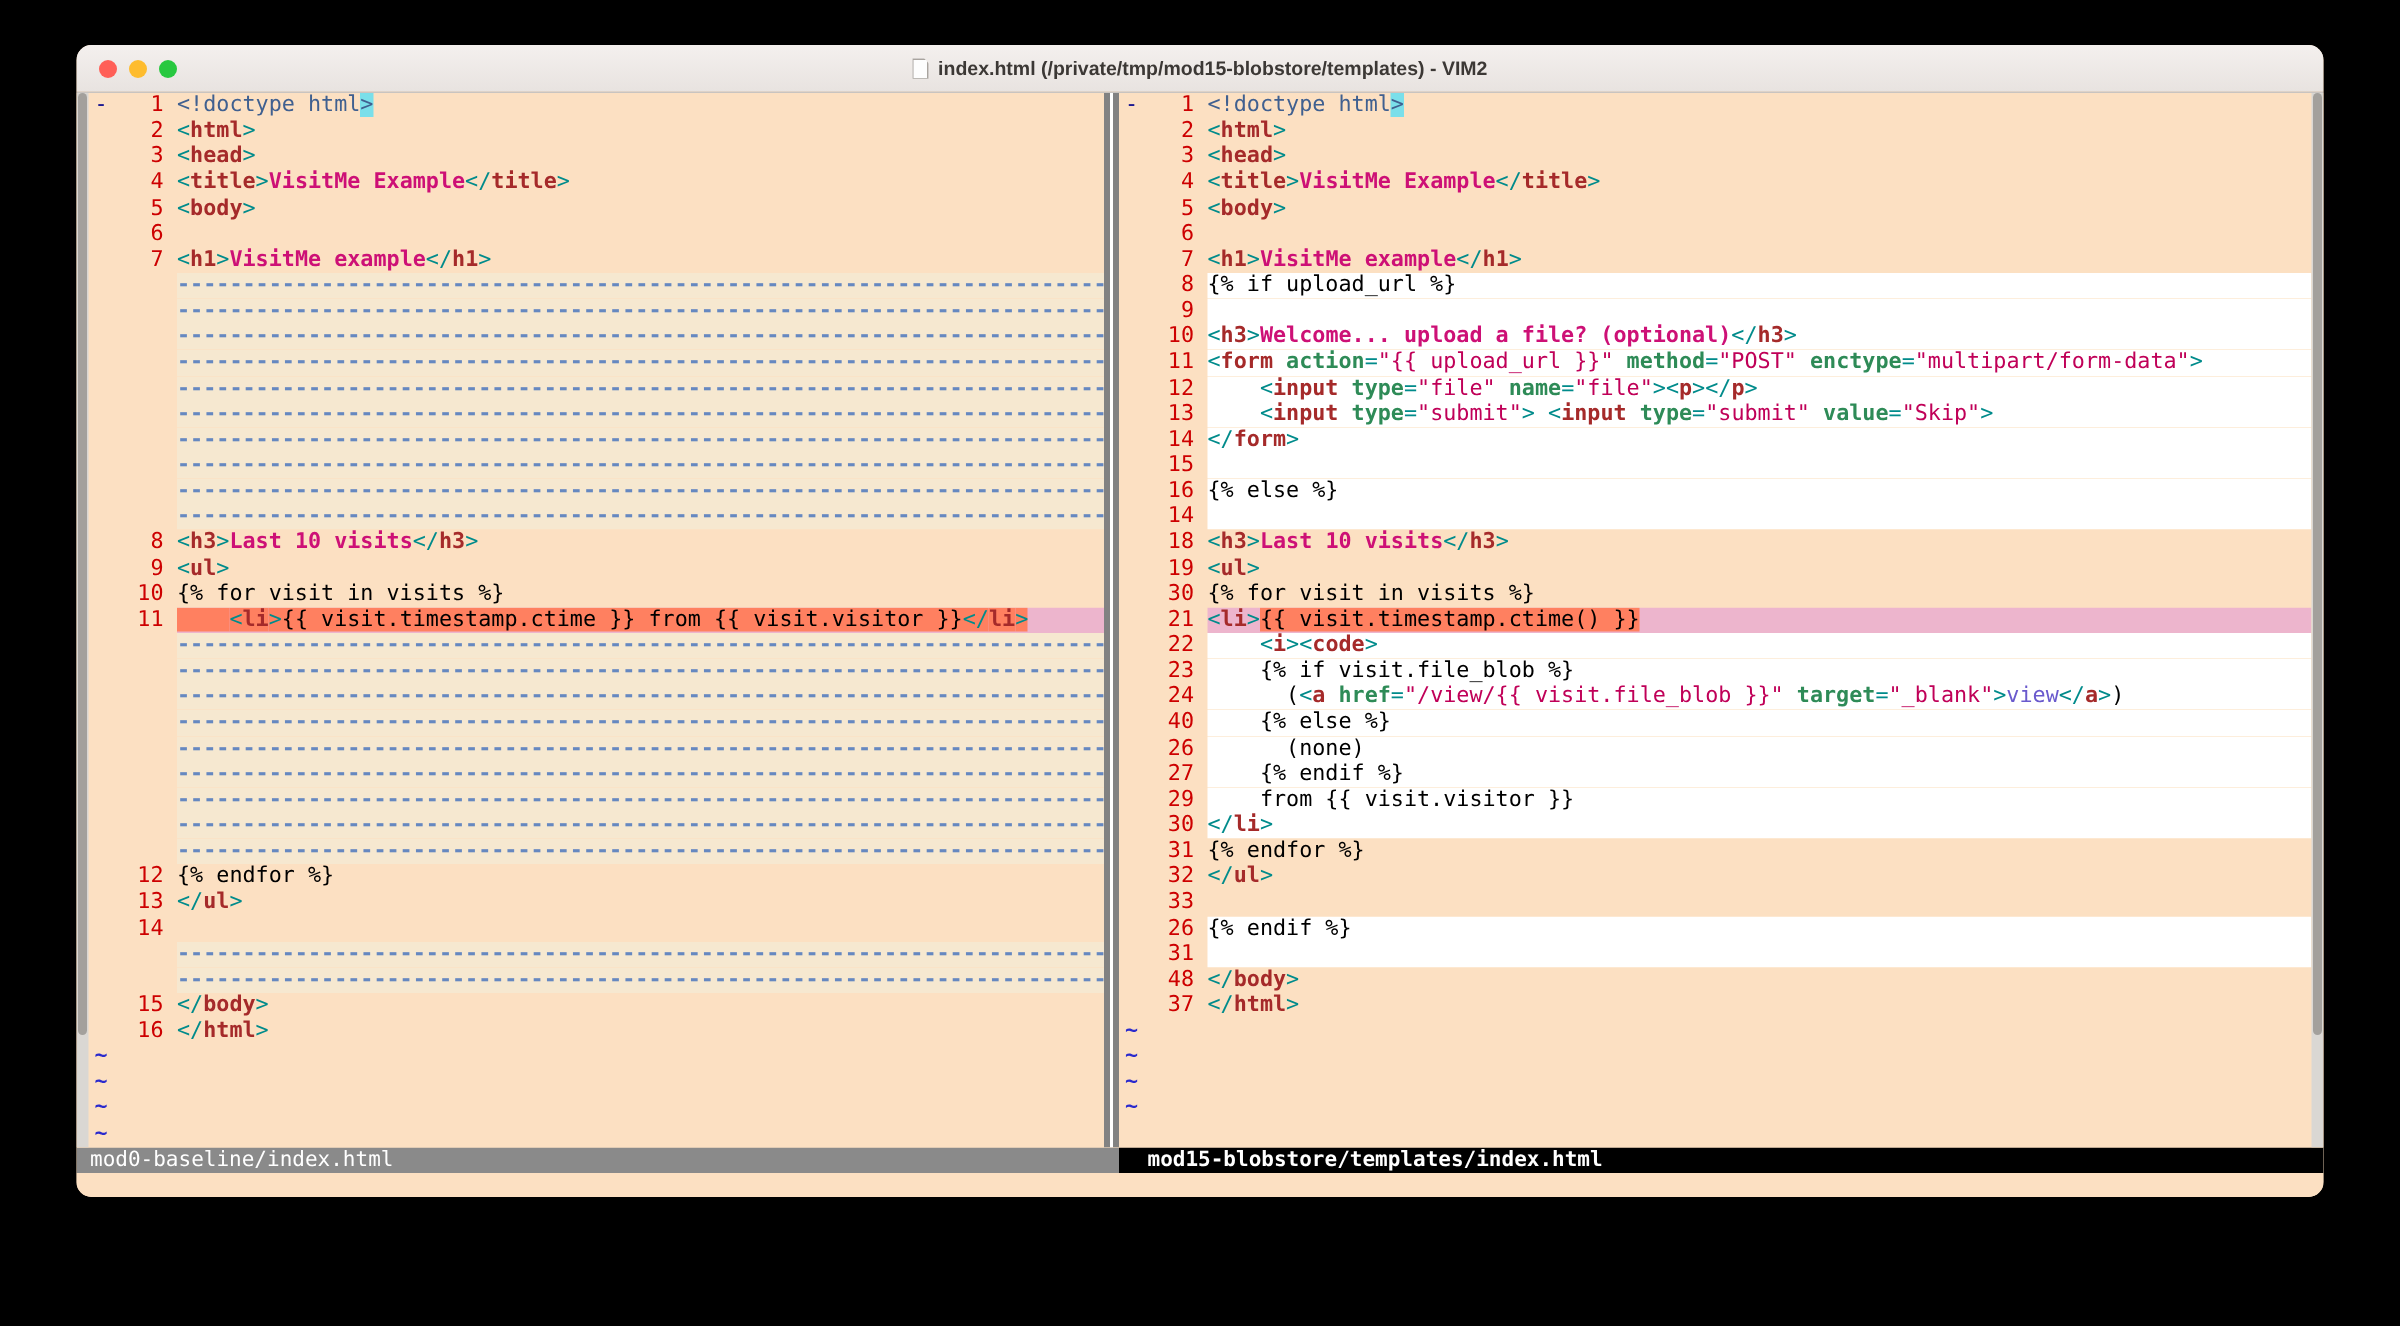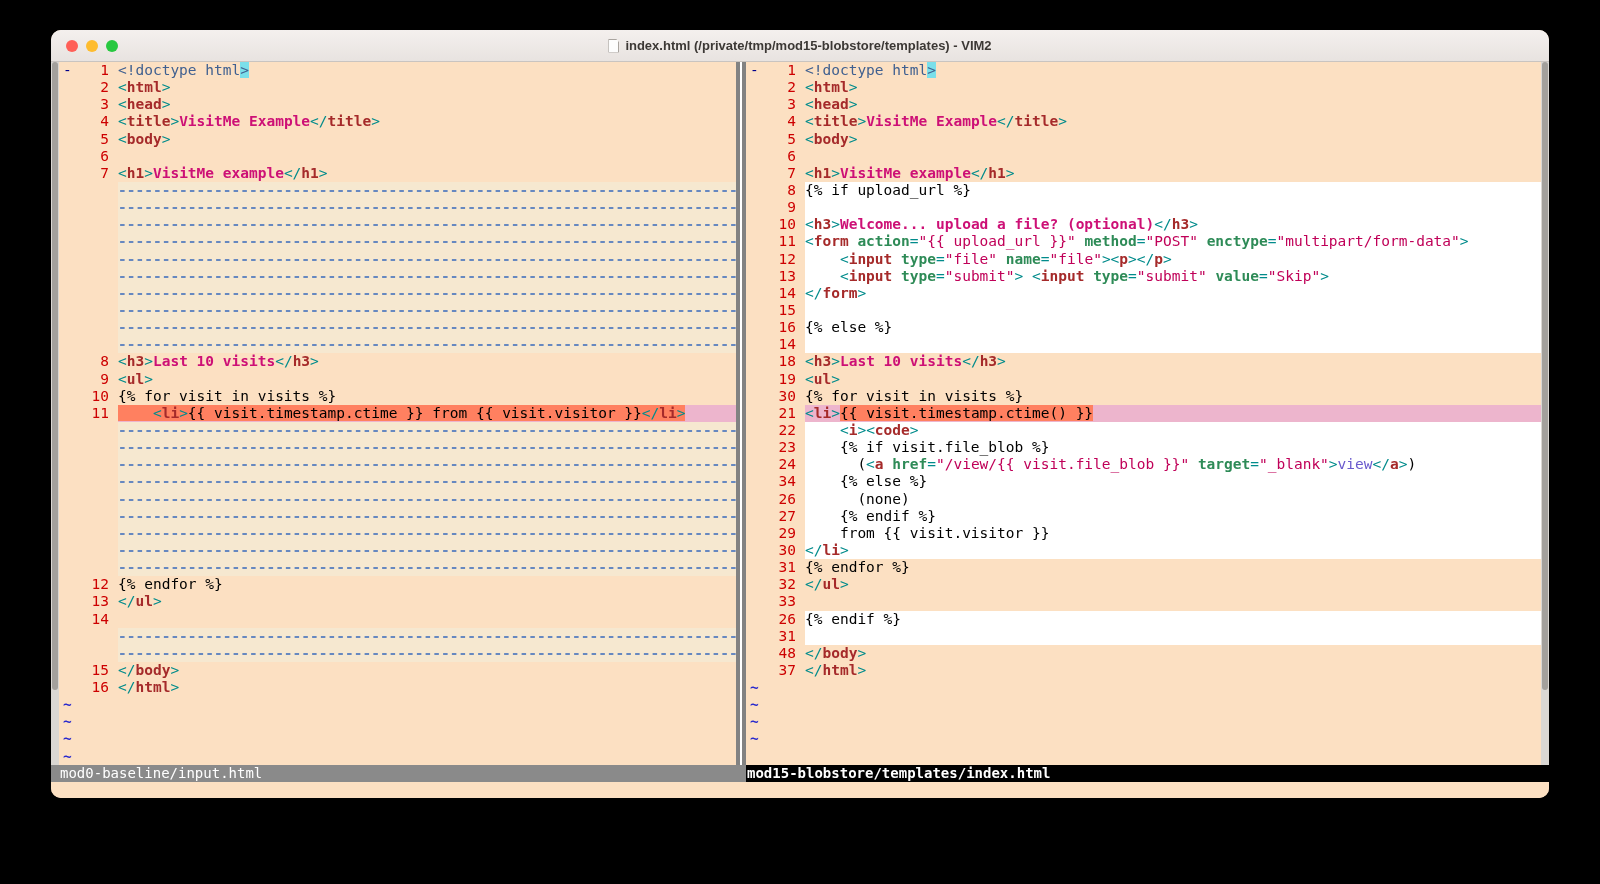--- a/index.html
+++ b/index.html
@@ -42,21 +42,21 @@
   .c-st{color:#C00058}
   .c-ti{color:#CD1076;font-weight:bold}
   .c-tx{color:#000}
   .c-lk{color:#6A5ACD;}
   .c-dt{background:#FF8060}
   .c-mp{background:#7ADFEA}
   
   .statusrow{flex:0 0 17px;display:flex;font-size:14px;line-height:17px;white-space:pre;overflow:hidden}
   .status{overflow:hidden}
   .status.inactive{flex:0 0 695px;background:#8A8A8A;color:#FFFFFF;padding-left:9px}
-  .status.active{flex:1;background:#000;color:#FFFFFF;font-weight:bold;padding-left:1px}
+  .status.active{flex:1;background:#000;color:#FFFFFF;font-weight:bold;padding-left:19px}
   .cmdline{flex:0 0 16px;background:#FCE0C2}
 </style>
 </head>
 <body>
 
 <div class="screen">
   <div class="window">
 
     <div class="titlebar">
       <div class="lights">
@@ -136,21 +136,21 @@
           <div class="row add"><span class="foldcol"> </span><span class="numcol">15</span><span class="textarea"></span></div>
           <div class="row add"><span class="foldcol"> </span><span class="numcol">16</span><span class="textarea"><span class="c-tx">{% else %}</span></span></div>
           <div class="row add"><span class="foldcol"> </span><span class="numcol">14</span><span class="textarea"></span></div>
           <div class="row"><span class="foldcol"> </span><span class="numcol">18</span><span class="textarea"><span class="c-pu">&lt;</span><span class="c-tn">h3</span><span class="c-pu">&gt;</span><span class="c-ti">Last 10 visits</span><span class="c-pu">&lt;/</span><span class="c-tn">h3</span><span class="c-pu">&gt;</span></span></div>
           <div class="row"><span class="foldcol"> </span><span class="numcol">19</span><span class="textarea"><span class="c-pu">&lt;</span><span class="c-tn">ul</span><span class="c-pu">&gt;</span></span></div>
           <div class="row"><span class="foldcol"> </span><span class="numcol">30</span><span class="textarea"><span class="c-tx">{% for visit in visits %}</span></span></div>
           <div class="row chg"><span class="foldcol"> </span><span class="numcol">21</span><span class="textarea"><span class="c-pu">&lt;</span><span class="c-tn">li</span><span class="c-pu">&gt;</span><span class="c-tx c-dt">{{ visit.timestamp.ctime() }}</span></span></div>
           <div class="row add"><span class="foldcol"> </span><span class="numcol">22</span><span class="textarea"><span class="c-tx">    </span><span class="c-pu">&lt;</span><span class="c-tn">i</span><span class="c-pu">&gt;</span><span class="c-pu">&lt;</span><span class="c-tn">code</span><span class="c-pu">&gt;</span></span></div>
           <div class="row add"><span class="foldcol"> </span><span class="numcol">23</span><span class="textarea"><span class="c-tx">    {% if visit.file_blob %}</span></span></div>
           <div class="row add"><span class="foldcol"> </span><span class="numcol">24</span><span class="textarea"><span class="c-tx">      (</span><span class="c-pu">&lt;</span><span class="c-tn">a</span><span class="c-tx"> </span><span class="c-ar">href</span><span class="c-pu">=</span><span class="c-st">"/view/{{ visit.file_blob }}"</span><span class="c-tx"> </span><span class="c-ar">target</span><span class="c-pu">=</span><span class="c-st">"_blank"</span><span class="c-pu">&gt;</span><span class="c-lk">view</span><span class="c-pu">&lt;/</span><span class="c-tn">a</span><span class="c-pu">&gt;</span><span class="c-tx">)</span></span></div>
-          <div class="row add"><span class="foldcol"> </span><span class="numcol">34</span><span class="textarea"><span class="c-tx">    {% else %}</span></span></div>
+          <div class="row add"><span class="foldcol"> </span><span class="numcol">40</span><span class="textarea"><span class="c-tx">    {% else %}</span></span></div>
           <div class="row add"><span class="foldcol"> </span><span class="numcol">26</span><span class="textarea"><span class="c-tx">      (none)</span></span></div>
           <div class="row add"><span class="foldcol"> </span><span class="numcol">27</span><span class="textarea"><span class="c-tx">    {% endif %}</span></span></div>
           <div class="row add"><span class="foldcol"> </span><span class="numcol">29</span><span class="textarea"><span class="c-tx">    from {{ visit.visitor }}</span></span></div>
           <div class="row add"><span class="foldcol"> </span><span class="numcol">30</span><span class="textarea"><span class="c-pu">&lt;/</span><span class="c-tn">li</span><span class="c-pu">&gt;</span></span></div>
           <div class="row"><span class="foldcol"> </span><span class="numcol">31</span><span class="textarea"><span class="c-tx">{% endfor %}</span></span></div>
           <div class="row"><span class="foldcol"> </span><span class="numcol">32</span><span class="textarea"><span class="c-pu">&lt;/</span><span class="c-tn">ul</span><span class="c-pu">&gt;</span></span></div>
           <div class="row"><span class="foldcol"> </span><span class="numcol">33</span><span class="textarea"></span></div>
           <div class="row add"><span class="foldcol"> </span><span class="numcol">26</span><span class="textarea"><span class="c-tx">{% endif %}</span></span></div>
           <div class="row add"><span class="foldcol"> </span><span class="numcol">31</span><span class="textarea"></span></div>
           <div class="row"><span class="foldcol"> </span><span class="numcol">48</span><span class="textarea"><span class="c-pu">&lt;/</span><span class="c-tn">body</span><span class="c-pu">&gt;</span></span></div>
@@ -159,20 +159,20 @@
           <div class="row tilde">~</div>
           <div class="row tilde">~</div>
           <div class="row tilde">~</div>
         </div>
       <div class="scrollbar">
         <div class="thumb"></div>
       </div>
     </div>
 
     <div class="statusrow">
-      <div class="status inactive">mod0-baseline/input.html</div>
+      <div class="status inactive">mod0-baseline/index.html</div>
       <div class="status active">mod15-blobstore/templates/index.html</div>
     </div>
 
     <div class="cmdline"></div>
 
   </div>
 </div>
 
 </body></html>

